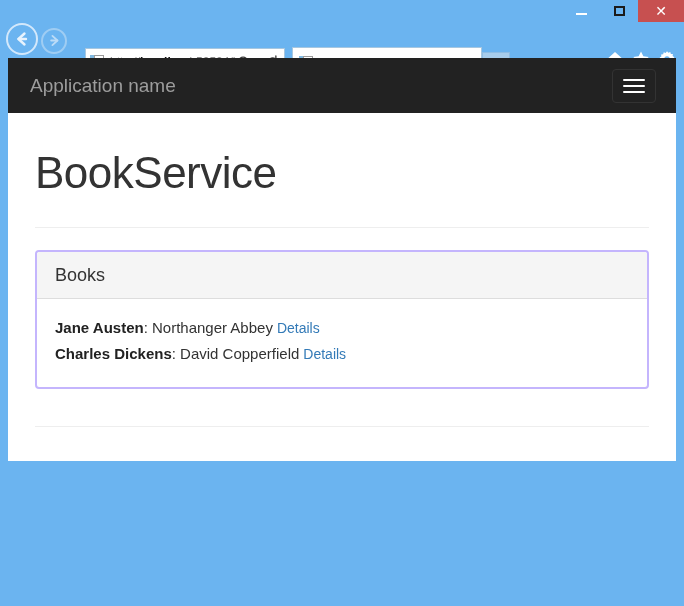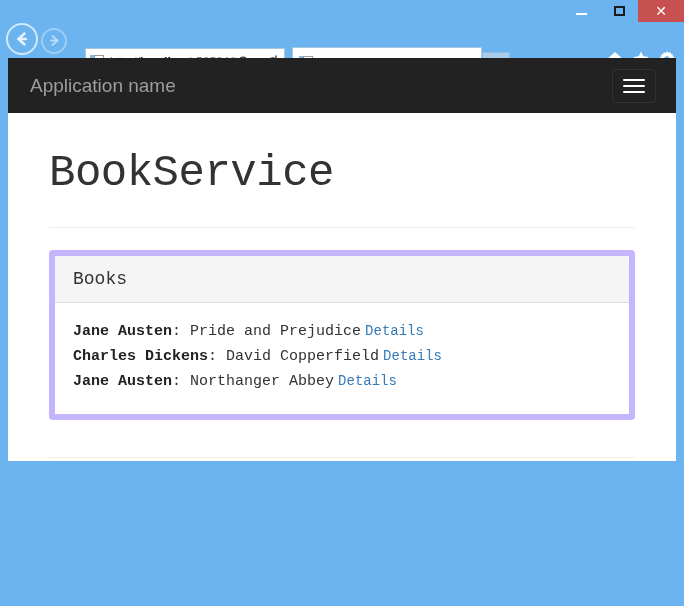--- a/index.html
+++ b/index.html
@@ -230,41 +230,40 @@
     padding: 0;
   }
   .navbar-toggle .bar {
     display: block;
     width: 22px; height: 2px;
     background: #ffffff;
     border-radius: 1px;
   }
 
   .container {
-    padding: 0 36px;
-    font-family: Liberation Mono, monospace;
+    padding: 0 22px;
   }
   h1.page-title {
     font-size: 44px;
     font-weight: normal;
     color: #333333;
     margin: 34px 0 0 5px;
     line-height: 52px;
     letter-spacing: -0.5px;
   }
   hr.rule {
     border: none;
     border-top: 1px solid #eeeeee;
     margin: 28px 5px 22px 5px;
   }
 
   
   .panel {
     margin: 0 5px;
-    border: 6px solid #c4b5fd;
+    border: 2px solid #c4b5fd;
     border-radius: 4px;
     background: #ffffff;
   }
   .panel-heading {
     background: #f5f5f5;
     border-bottom: 1px solid #dddddd;
     border-radius: 3px 3px 0 0;
     padding: 12px 18px;
   }
   .panel-title {
@@ -402,35 +401,31 @@
     <div class="container">
       <h1 class="page-title">BookService</h1>
       <hr class="rule">
 
       <div class="panel">
         <div class="panel-heading">
           <h3 class="panel-title">Books</h3>
         </div>
         <div class="panel-body">
 
+
           <div class="book-row">
             <span class="book-author">Jane Austen</span><span class="book-sep">:</span>
-            <span class="book-title">Pride and Prejudice</span><a class="details-link" href="#">Details</a>
+            <span class="book-title">Northanger Abbey</span><a class="details-link" href="#">Details</a>
           </div>
 
           <div class="book-row">
             <span class="book-author">Charles Dickens</span><span class="book-sep">:</span>
             <span class="book-title">David Copperfield</span><a class="details-link" href="#">Details</a>
           </div>
 
-          <div class="book-row">
-            <span class="book-author">Jane Austen</span><span class="book-sep">:</span>
-            <span class="book-title">Northanger Abbey</span><a class="details-link" href="#">Details</a>
-          </div>
-
 
         </div>
       </div>
 
       <hr class="footer-rule">
     </div>
   </div>
 </div>
 
 </body></html>

